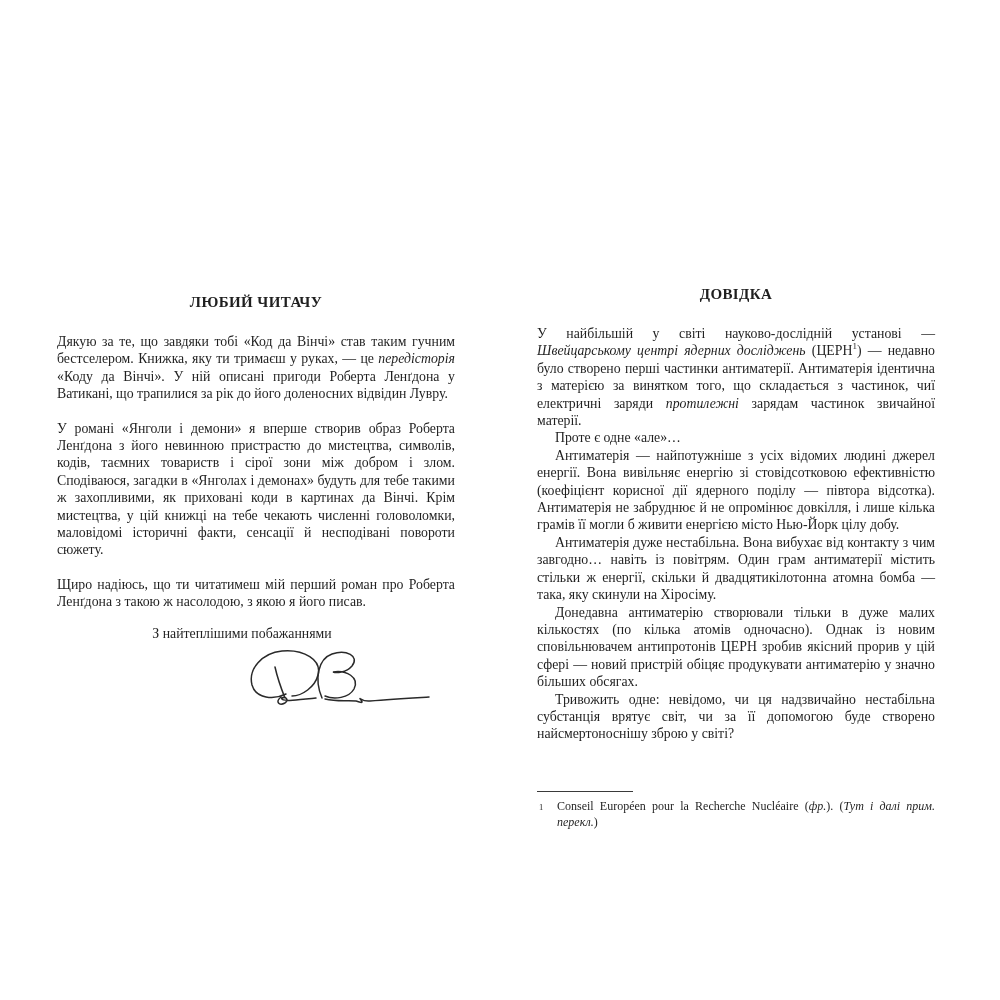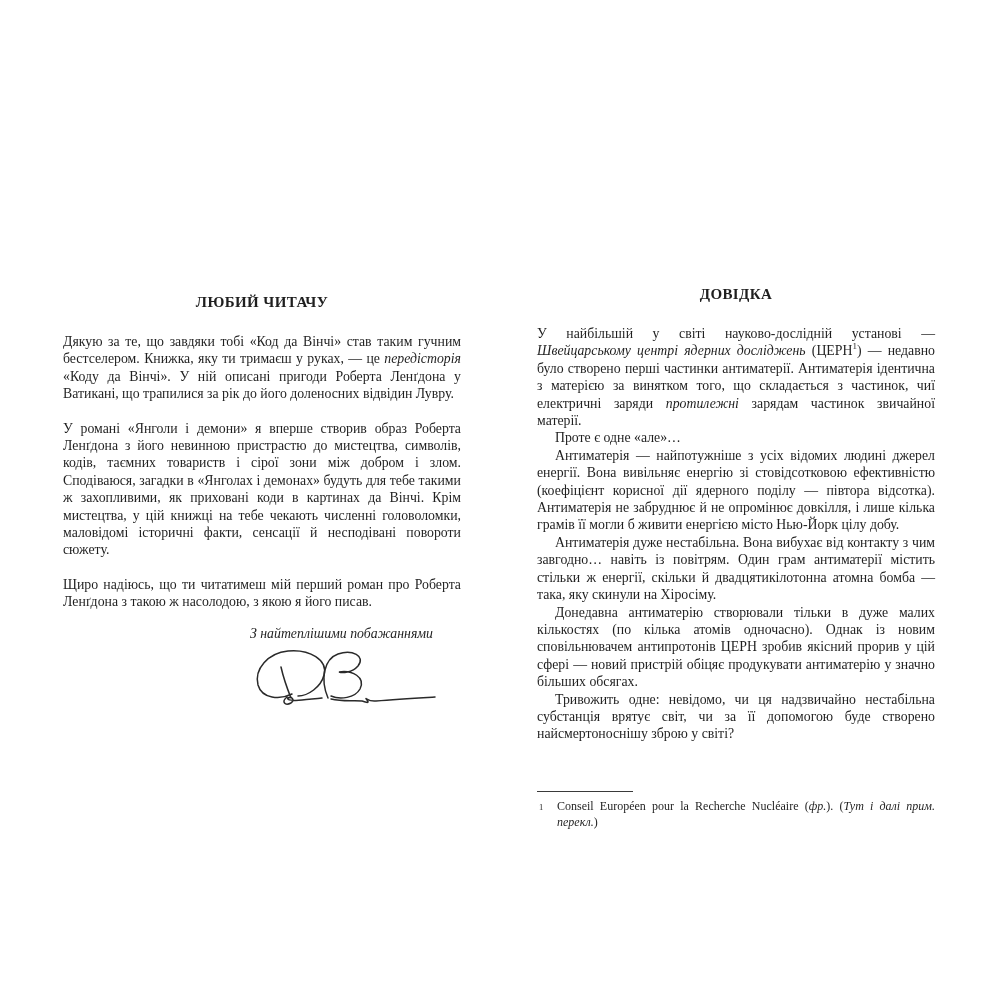--- a/index.html
+++ b/index.html
@@ -15,21 +15,21 @@
     width: 1000px;
     height: 1000px;
     background: #ffffff;
     font-family: "Liberation Serif", "DejaVu Serif", serif;
     color: #1f1f1f;
   }
   .column {
     position: absolute;
     width: 398px;
   }
-  #left-column  { left: 63px;  top: 294px; }
+  #left-column  { left: 57px;  top: 294px; }
   #right-column { left: 537px; top: 286px; }
   #footnote-block { left: 537px; top: 791px; position: absolute; width: 398px; }
 
   .page-title {
     text-align: center;
     font-weight: bold;
     font-size: 15px;
     letter-spacing: 0.4px;
     margin: 0 0 22px 0;
   }
@@ -40,22 +40,21 @@
     text-align: justify;
   }
   
   #left-column p.body-par { margin-bottom: 17px; }
   #left-column p.last-par { margin-bottom: 10px; }
   
   #right-column p.body-par { margin-bottom: 0; }
   #right-column p.indented { text-indent: 18px; }
 
   .closing-line {
-    font-style: italic;
-    text-align: right;
+    text-align: center;
     padding-right: 28px;
     font-size: 13.8px;
     line-height: 17.4px;
     margin: 14px 0 4px 0;
   }
   .signature-wrap {
     width: 185px;
     height: 62px;
     margin-left: auto;
     margin-right: 22px;

